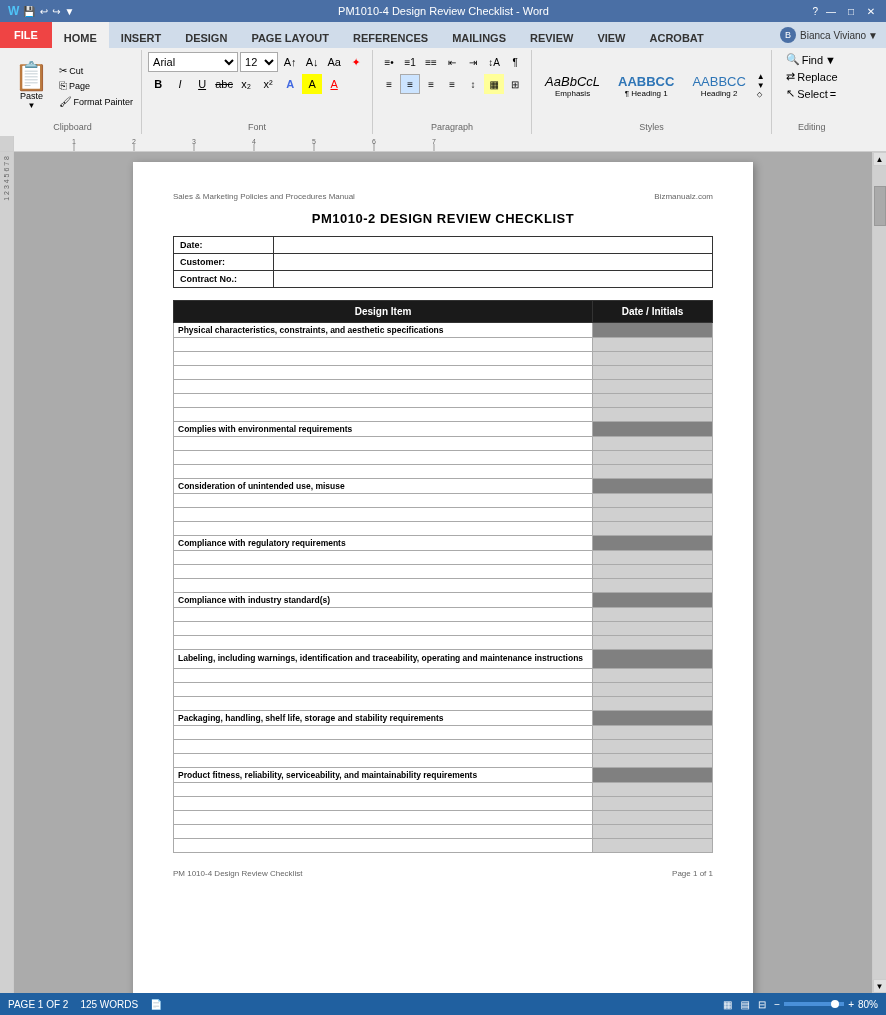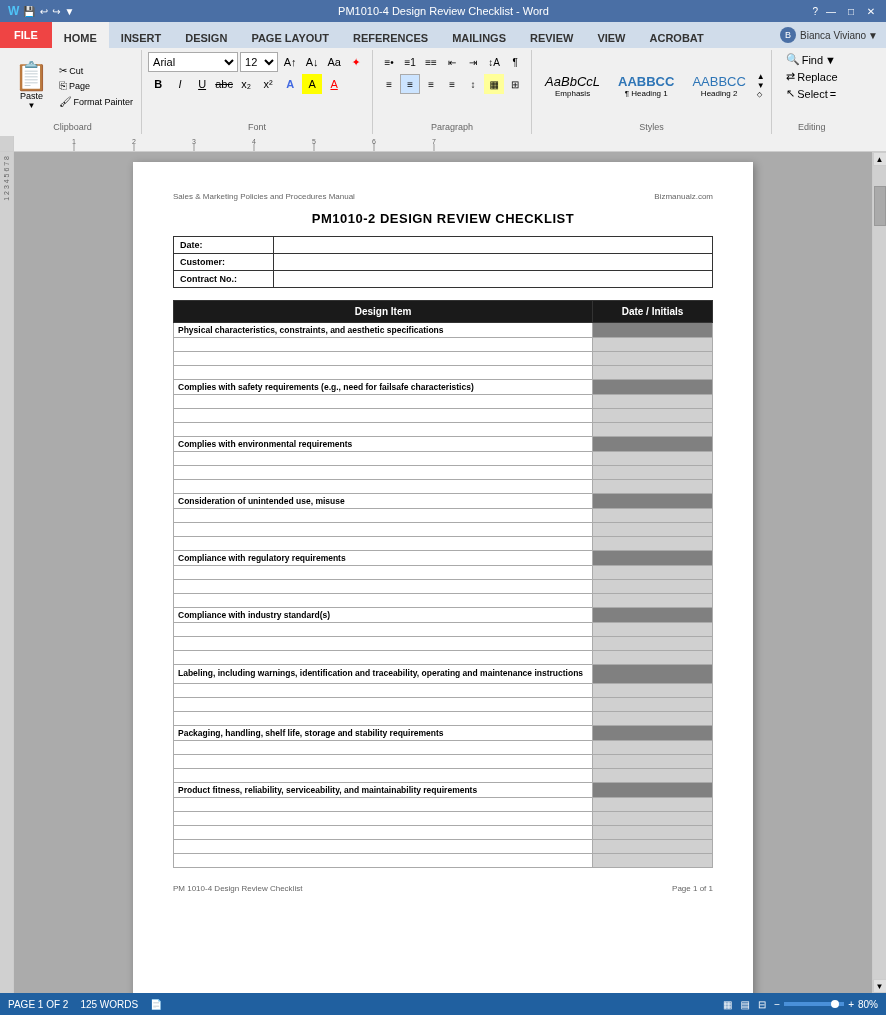--- a/index.html
+++ b/index.html
@@ -478,24 +478,20 @@
             </tr>
             <tr>
               <td></td>
               <td style="background: rgb(208, 208, 208); width: 120px; height: 14px;"></td>
             </tr>
             <tr>
               <td></td>
               <td style="background: rgb(208, 208, 208); width: 120px; height: 14px;"></td>
             </tr>
             <tr>
-              <td style="font-weight: bold;">Complies with safety requirements (e.g., need for failsafe characteristics)</td>
-              <td style="background: rgb(128, 128, 128); width: 120px; height: 14px;"></td>
-            </tr>
-            <tr>
               <td></td>
               <td style="background: rgb(208, 208, 208); width: 120px; height: 14px;"></td>
             </tr>
             <tr>
               <td></td>
               <td style="background: rgb(208, 208, 208); width: 120px; height: 14px;"></td>
             </tr>
             <tr>
               <td></td>
               <td style="background: rgb(208, 208, 208); width: 120px; height: 14px;"></td>

